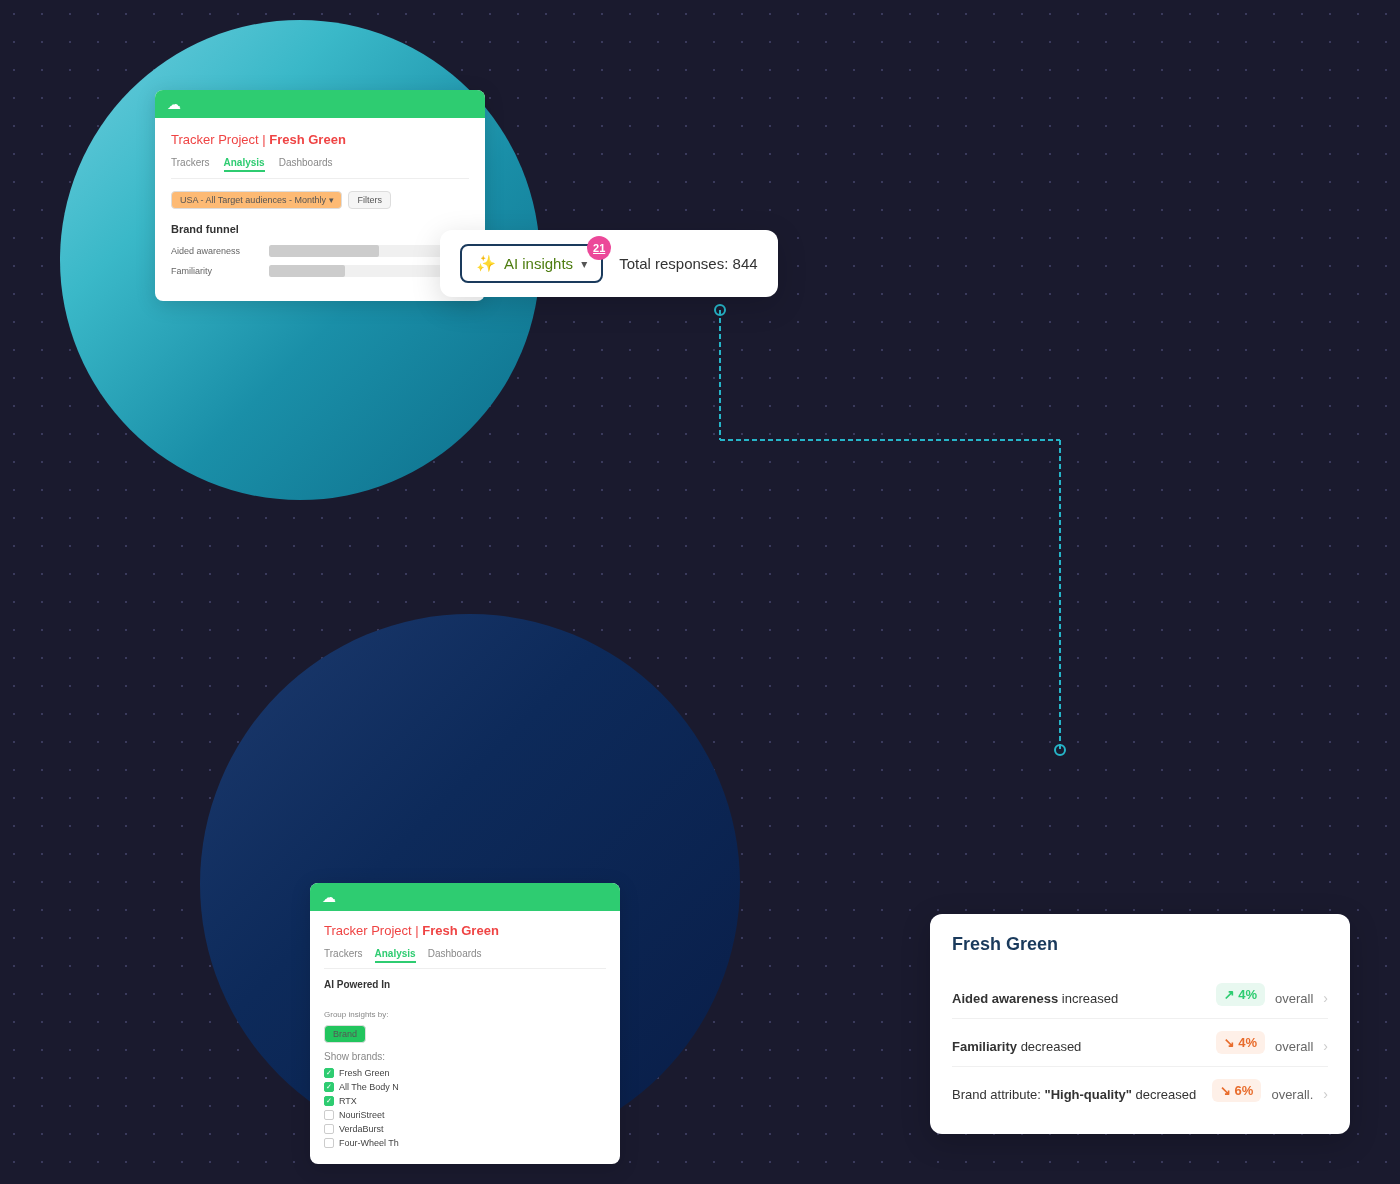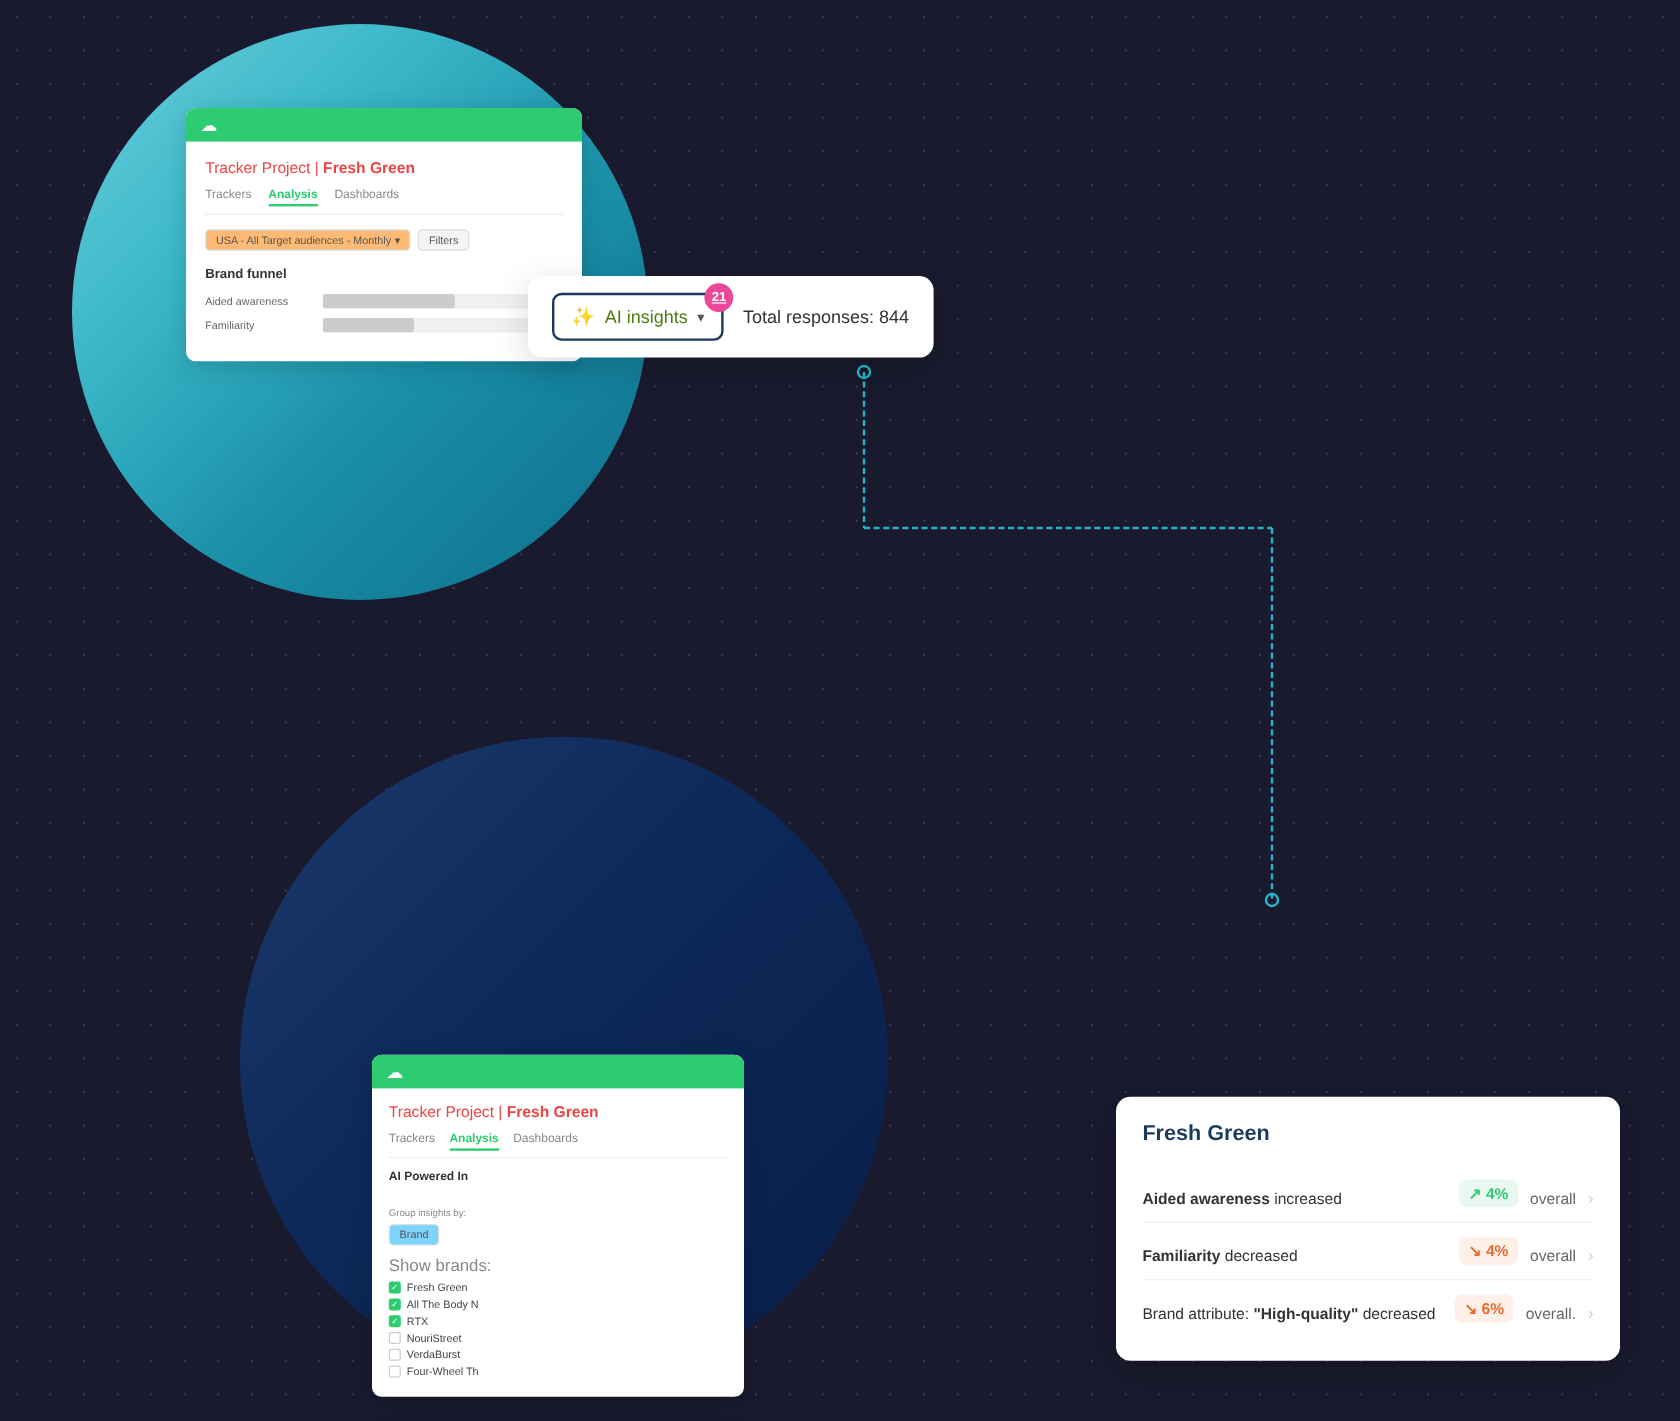--- a/index.html
+++ b/index.html
@@ -356,32 +356,32 @@
       margin-bottom: 20px;
     }
 
     .bottom-card-group {
       font-size: 8px;
       color: #888;
       margin-bottom: 4px;
     }
 
     .bottom-card-brand-input {
-      background: #7dd3fc;
+      background: #22c55e;
       border: 1px solid #ddd;
       border-radius: 4px;
       padding: 3px 8px;
       font-size: 9px;
       color: #555;
       margin-bottom: 8px;
       display: inline-block;
     }
 
     .bottom-card-show-brands {
-      font-size: 14px;
+      font-size: 10px;
       color: #888;
       margin-bottom: 6px;
     }
 
     .brand-checkbox {
       display: flex;
       align-items: center;
       gap: 5px;
       margin-bottom: 4px;
     }

